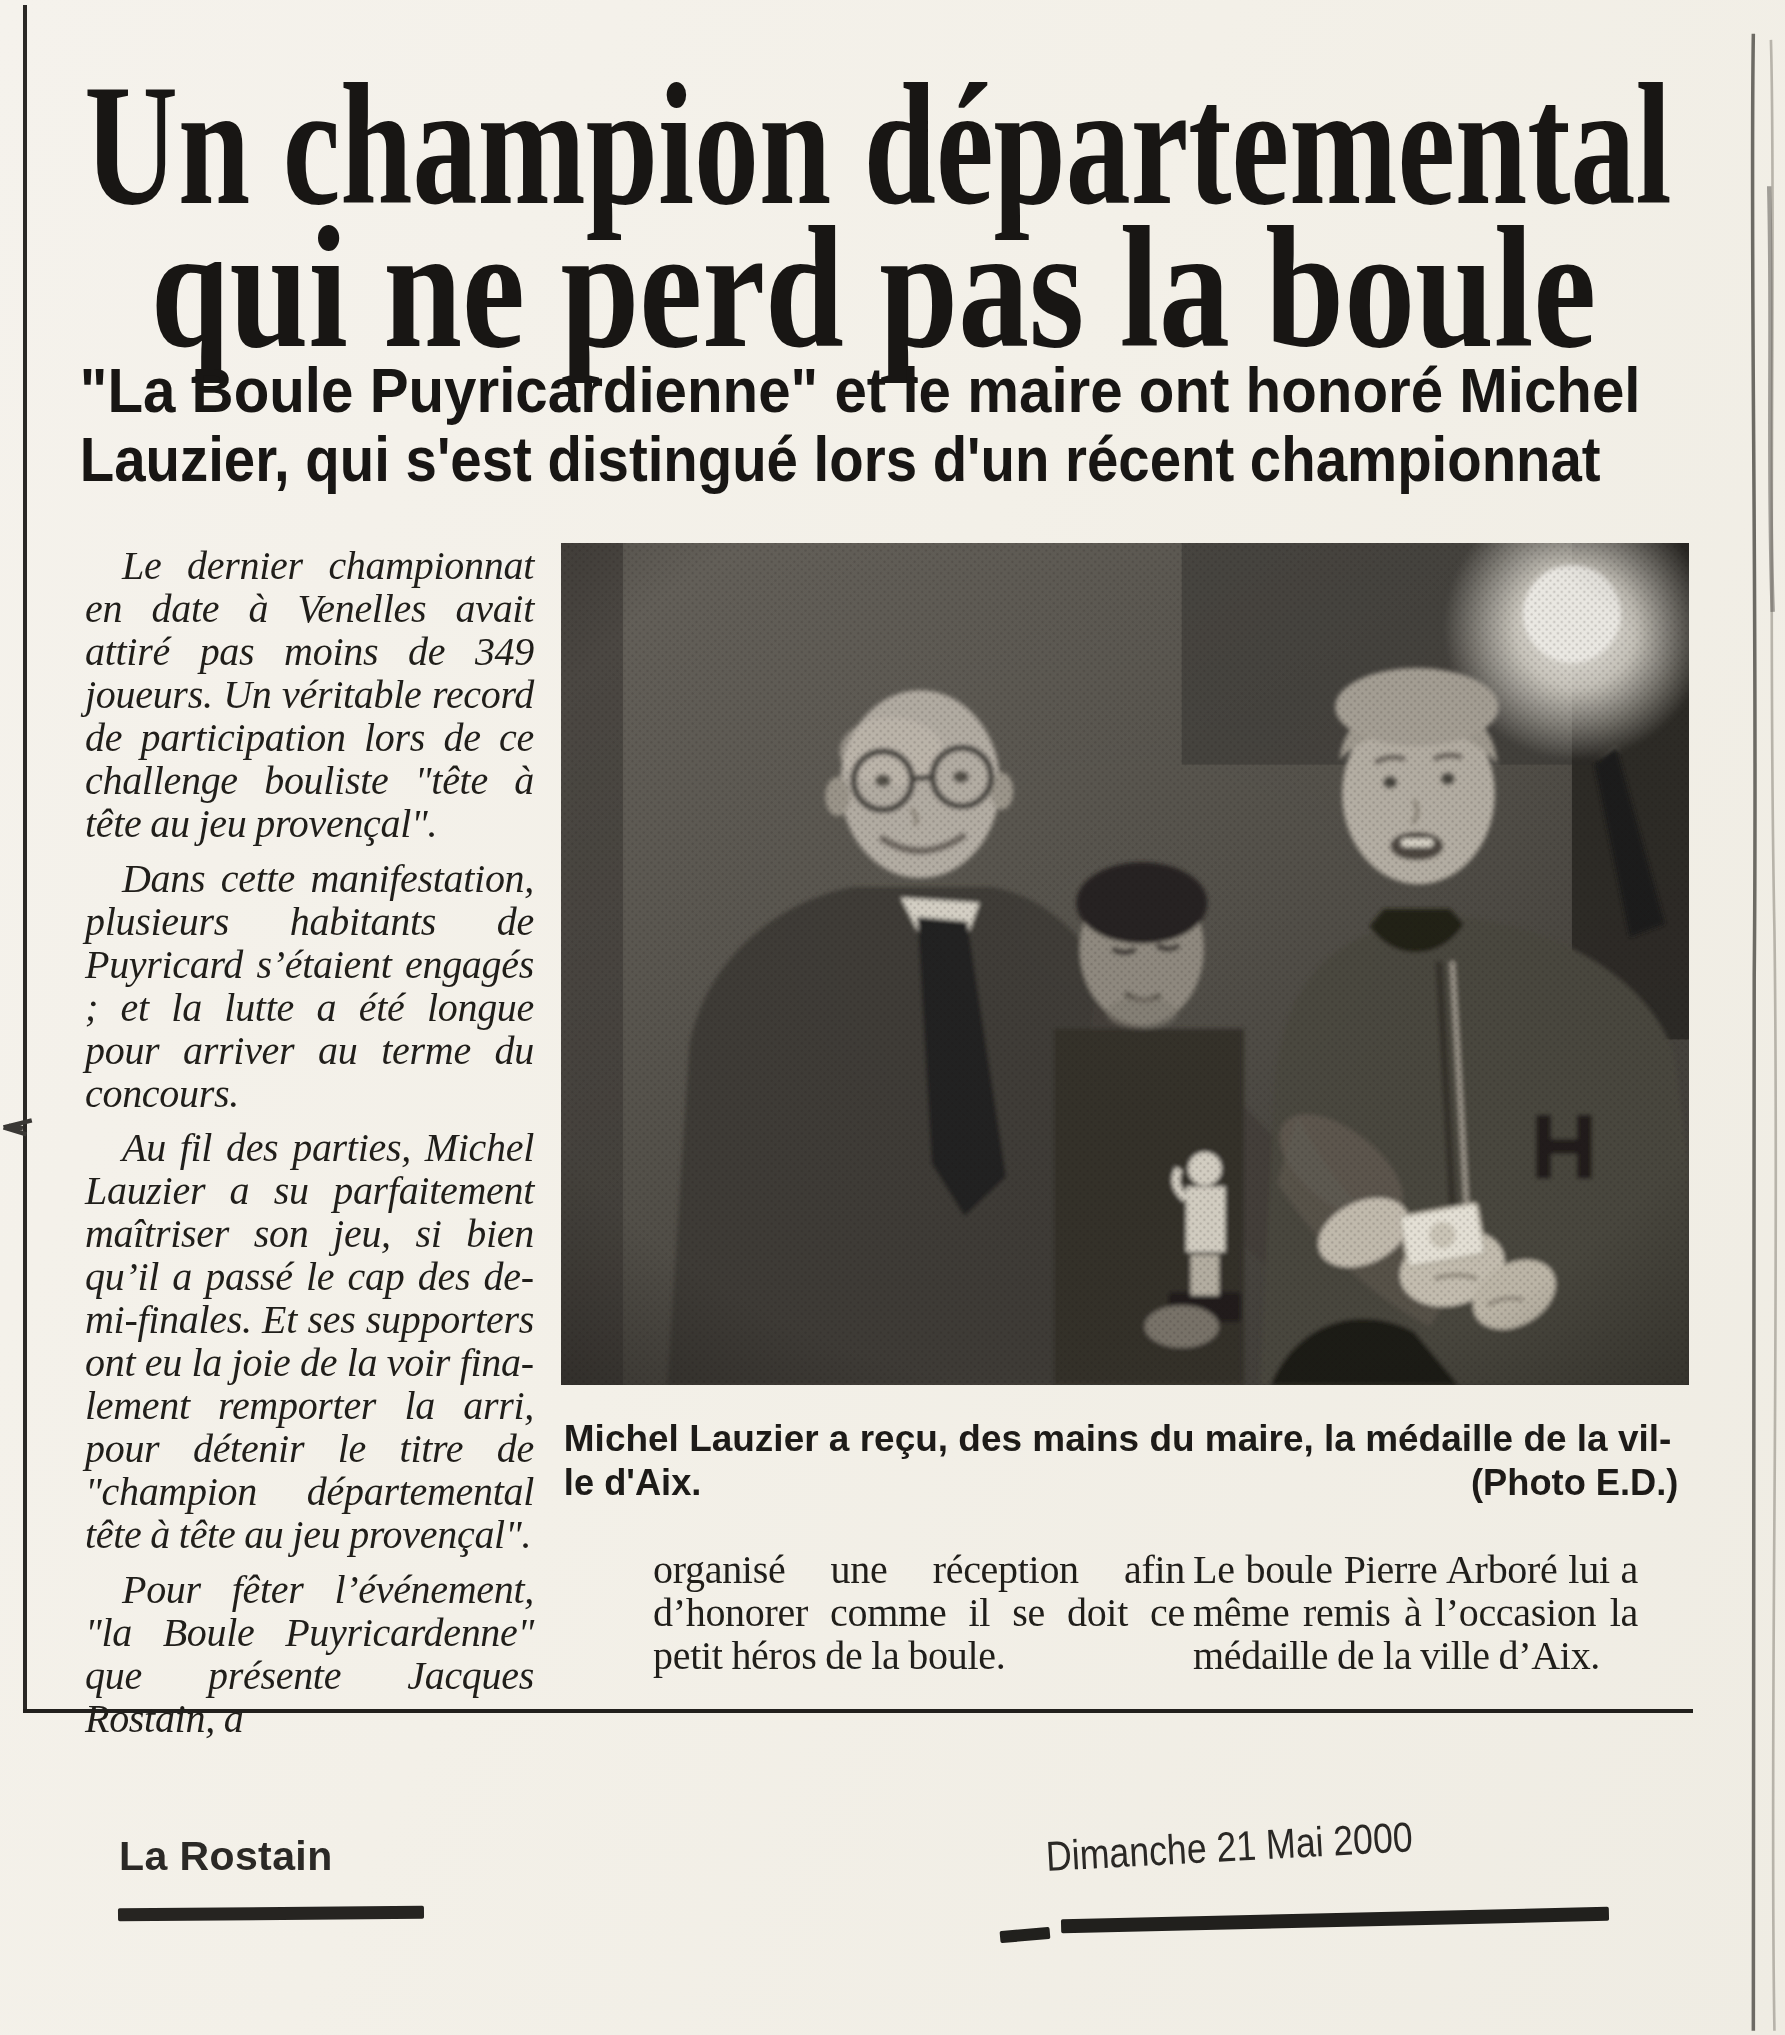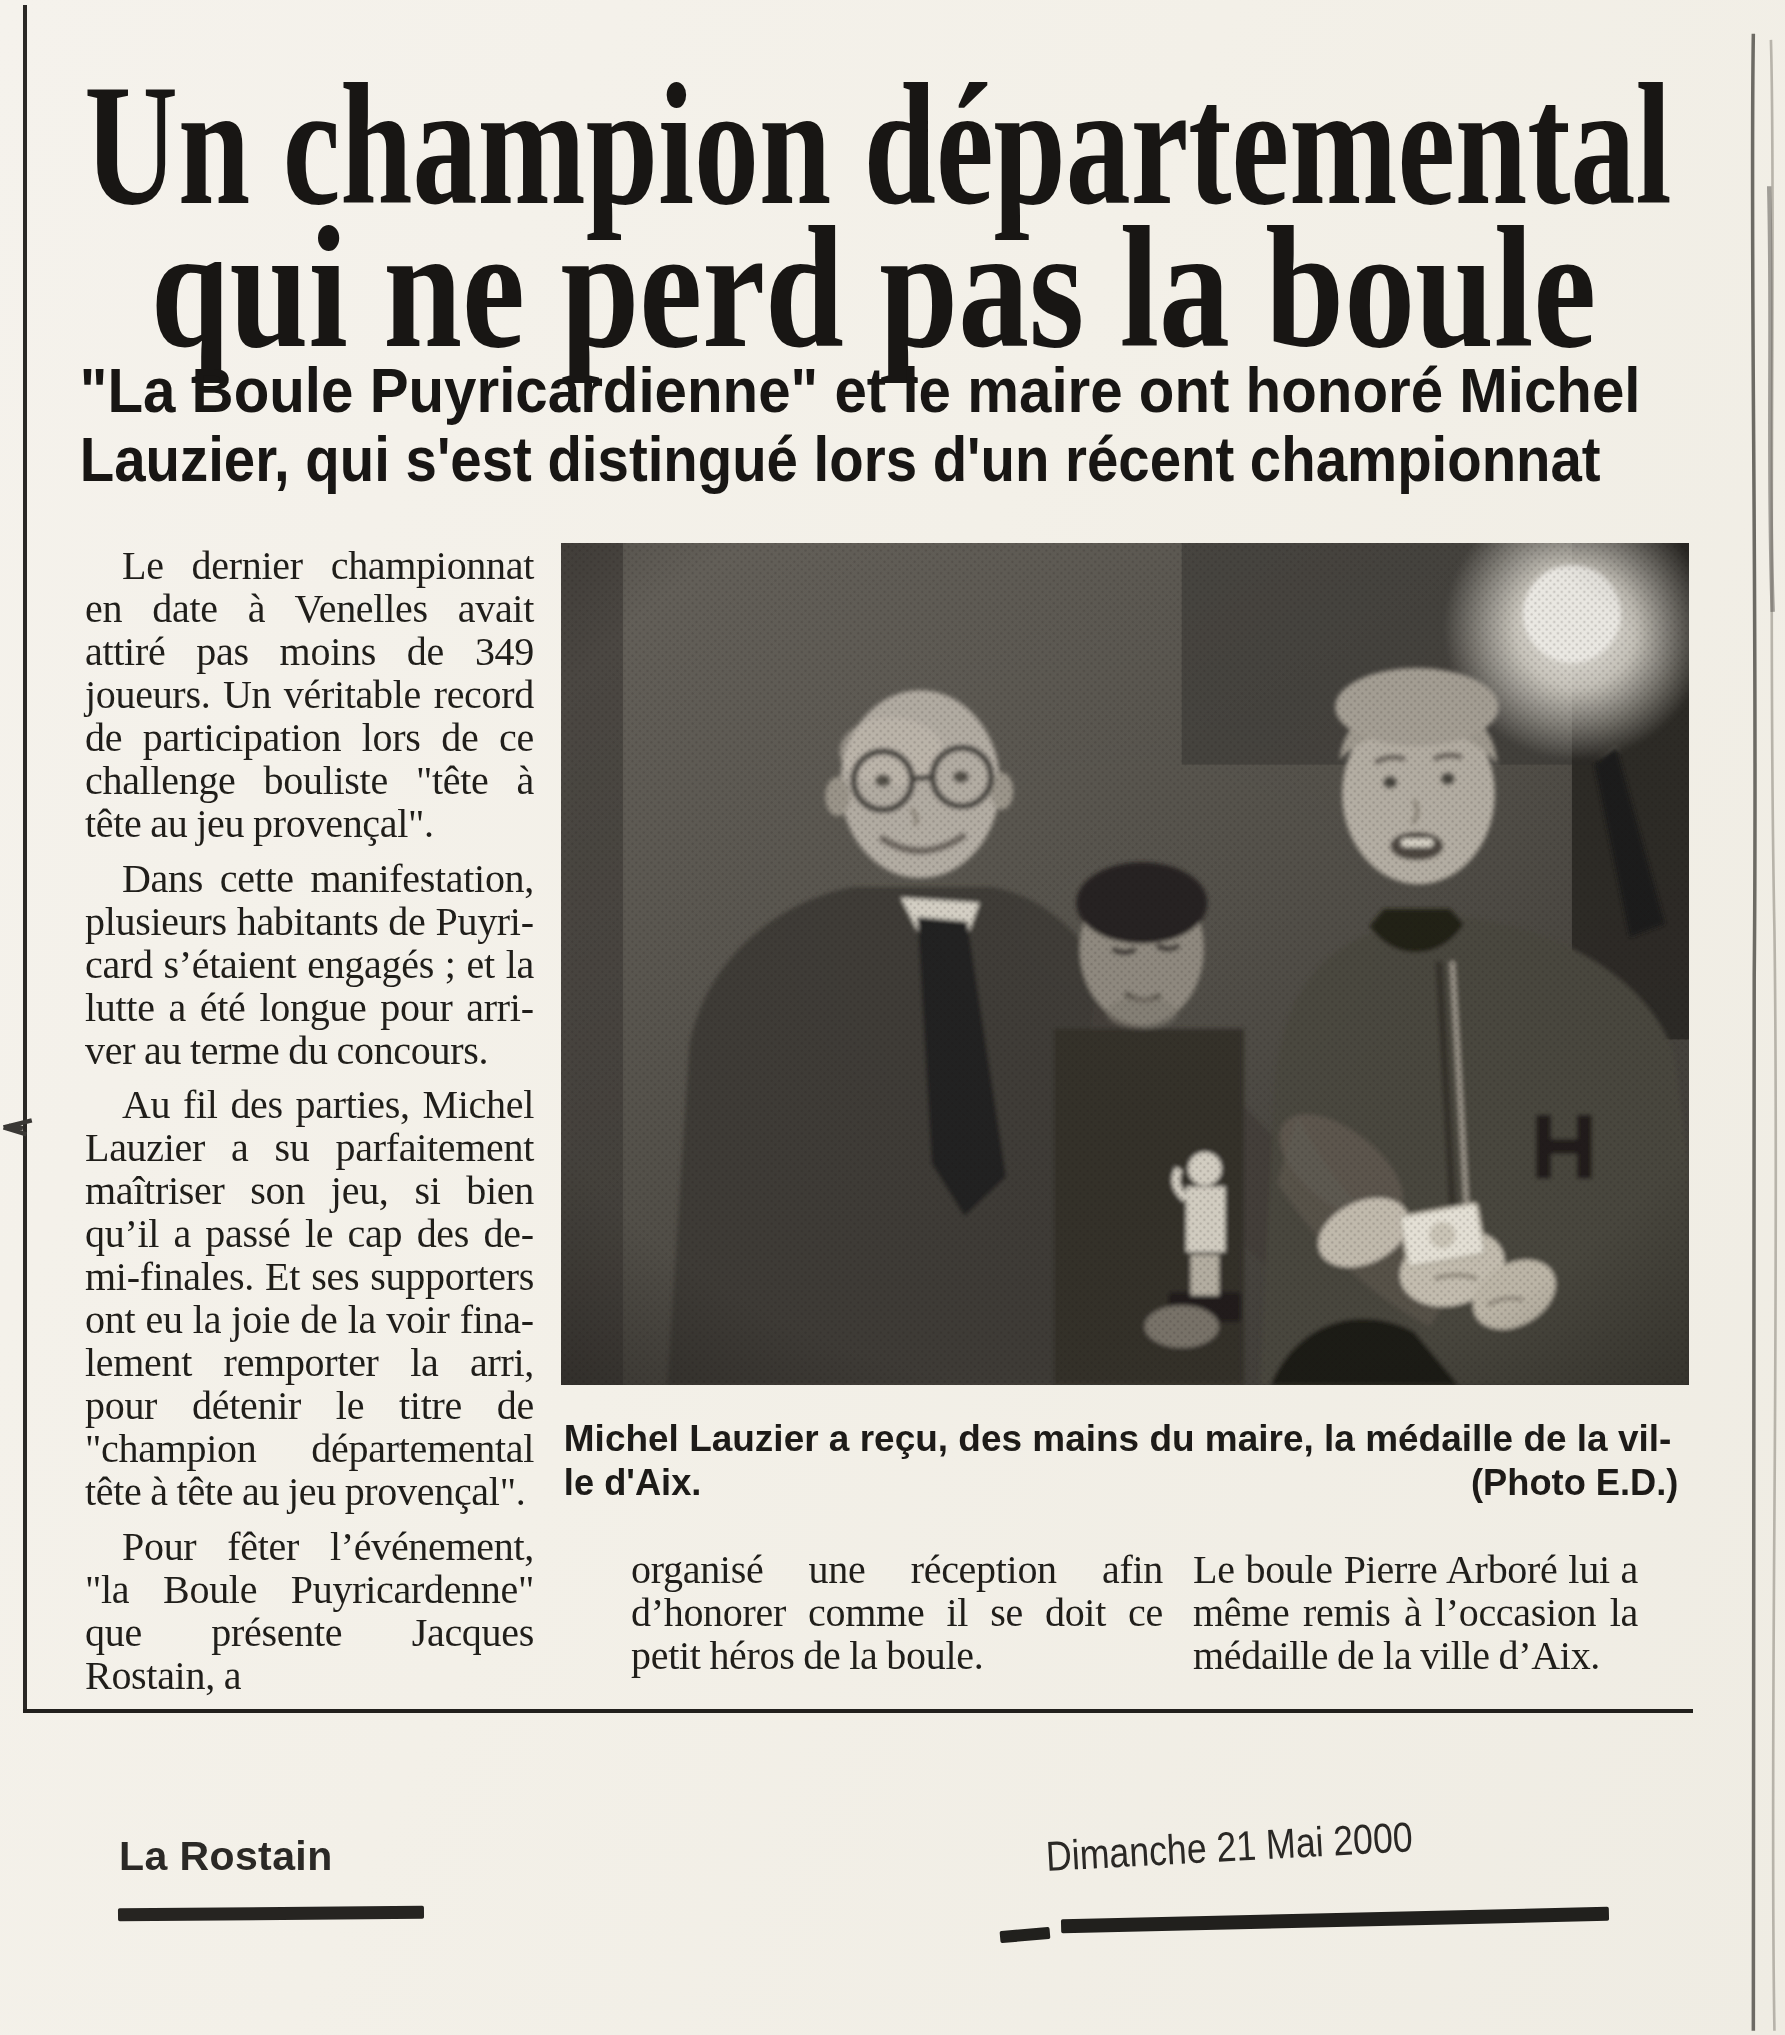--- a/index.html
+++ b/index.html
@@ -16,23 +16,23 @@
   .head-svg{left:0;top:25px;width:1786px;height:497px;}
   .head-svg text{fill:#181614;}
   .hl{font-family:"Liberation Serif",serif;font-weight:700;font-size:196px;}
   .sl{font-family:"Liberation Sans",sans-serif;font-weight:700;font-size:70px;fill:#23211e;}
   
   .col-left{left:85px;top:544px;width:449px;}
   .col-left p, .bcol p{
     font:40px/43px "Liberation Serif",serif;text-align:justify;
     margin:0 0 11.5px 0;color:#201e1a;word-spacing:-0.9px;letter-spacing:-0.3px;
   }
-  .col-left p{text-indent:37px;}
+  .col-left p{text-indent:37px;font-style:italic;}
   .bcol p{text-indent:0;}
-  .bcol-mid{left:631px;top:1548px;width:532px;}
+  .bcol-mid{left:653px;top:1548px;width:532px;}
   .bcol-right{left:1193px;top:1548px;width:445px;}
   
   .photo{left:561px;top:543px;width:1128px;height:842px;display:block;
          box-shadow:0 0 0 1.8px #35322e inset;}
   
   .cap-svg{left:561px;top:1417px;width:1130px;height:92px;}
   .cap-svg text{font-family:"Liberation Sans",sans-serif;font-weight:700;font-size:41px;fill:#1d1b18;}
   
   .brand{left:119px;top:1834px;font:700 41px/44px "Liberation Sans",sans-serif;color:#2b2926;letter-spacing:0.4px;}
   .brand-bar{left:118px;top:1907px;width:306px;height:13.3px;background:#262421;transform:rotate(-0.5deg);border-radius:1.8px;}

